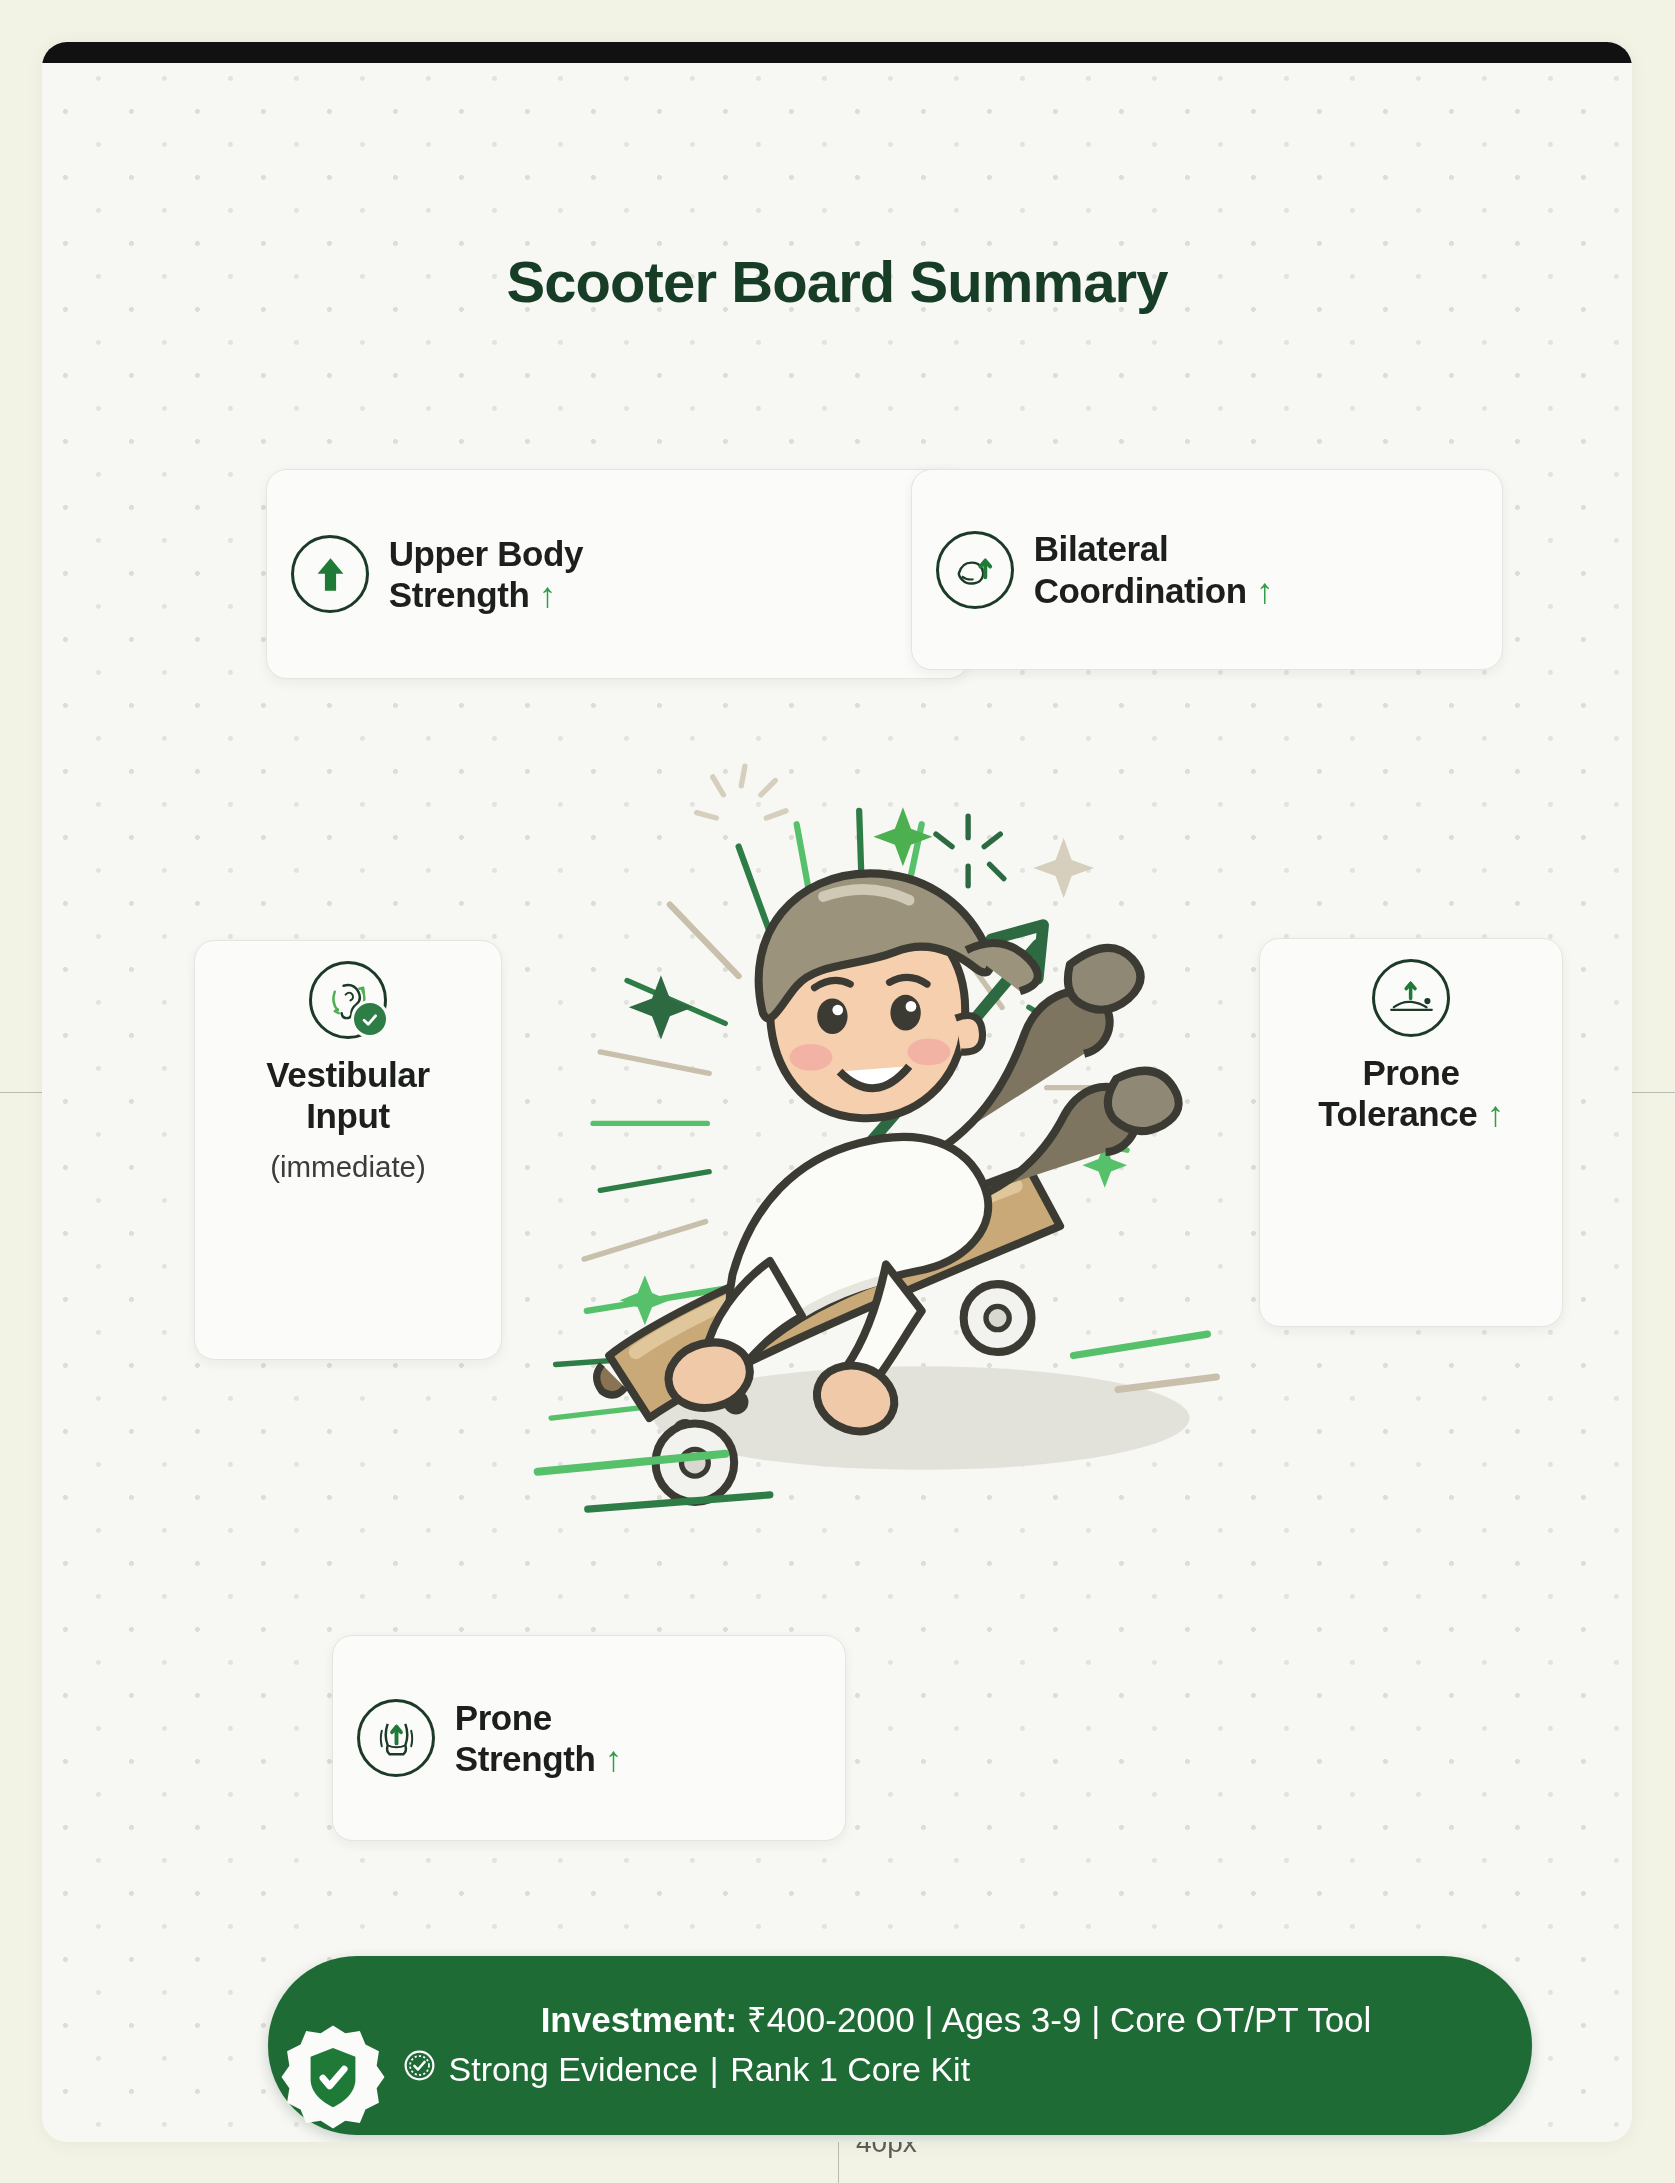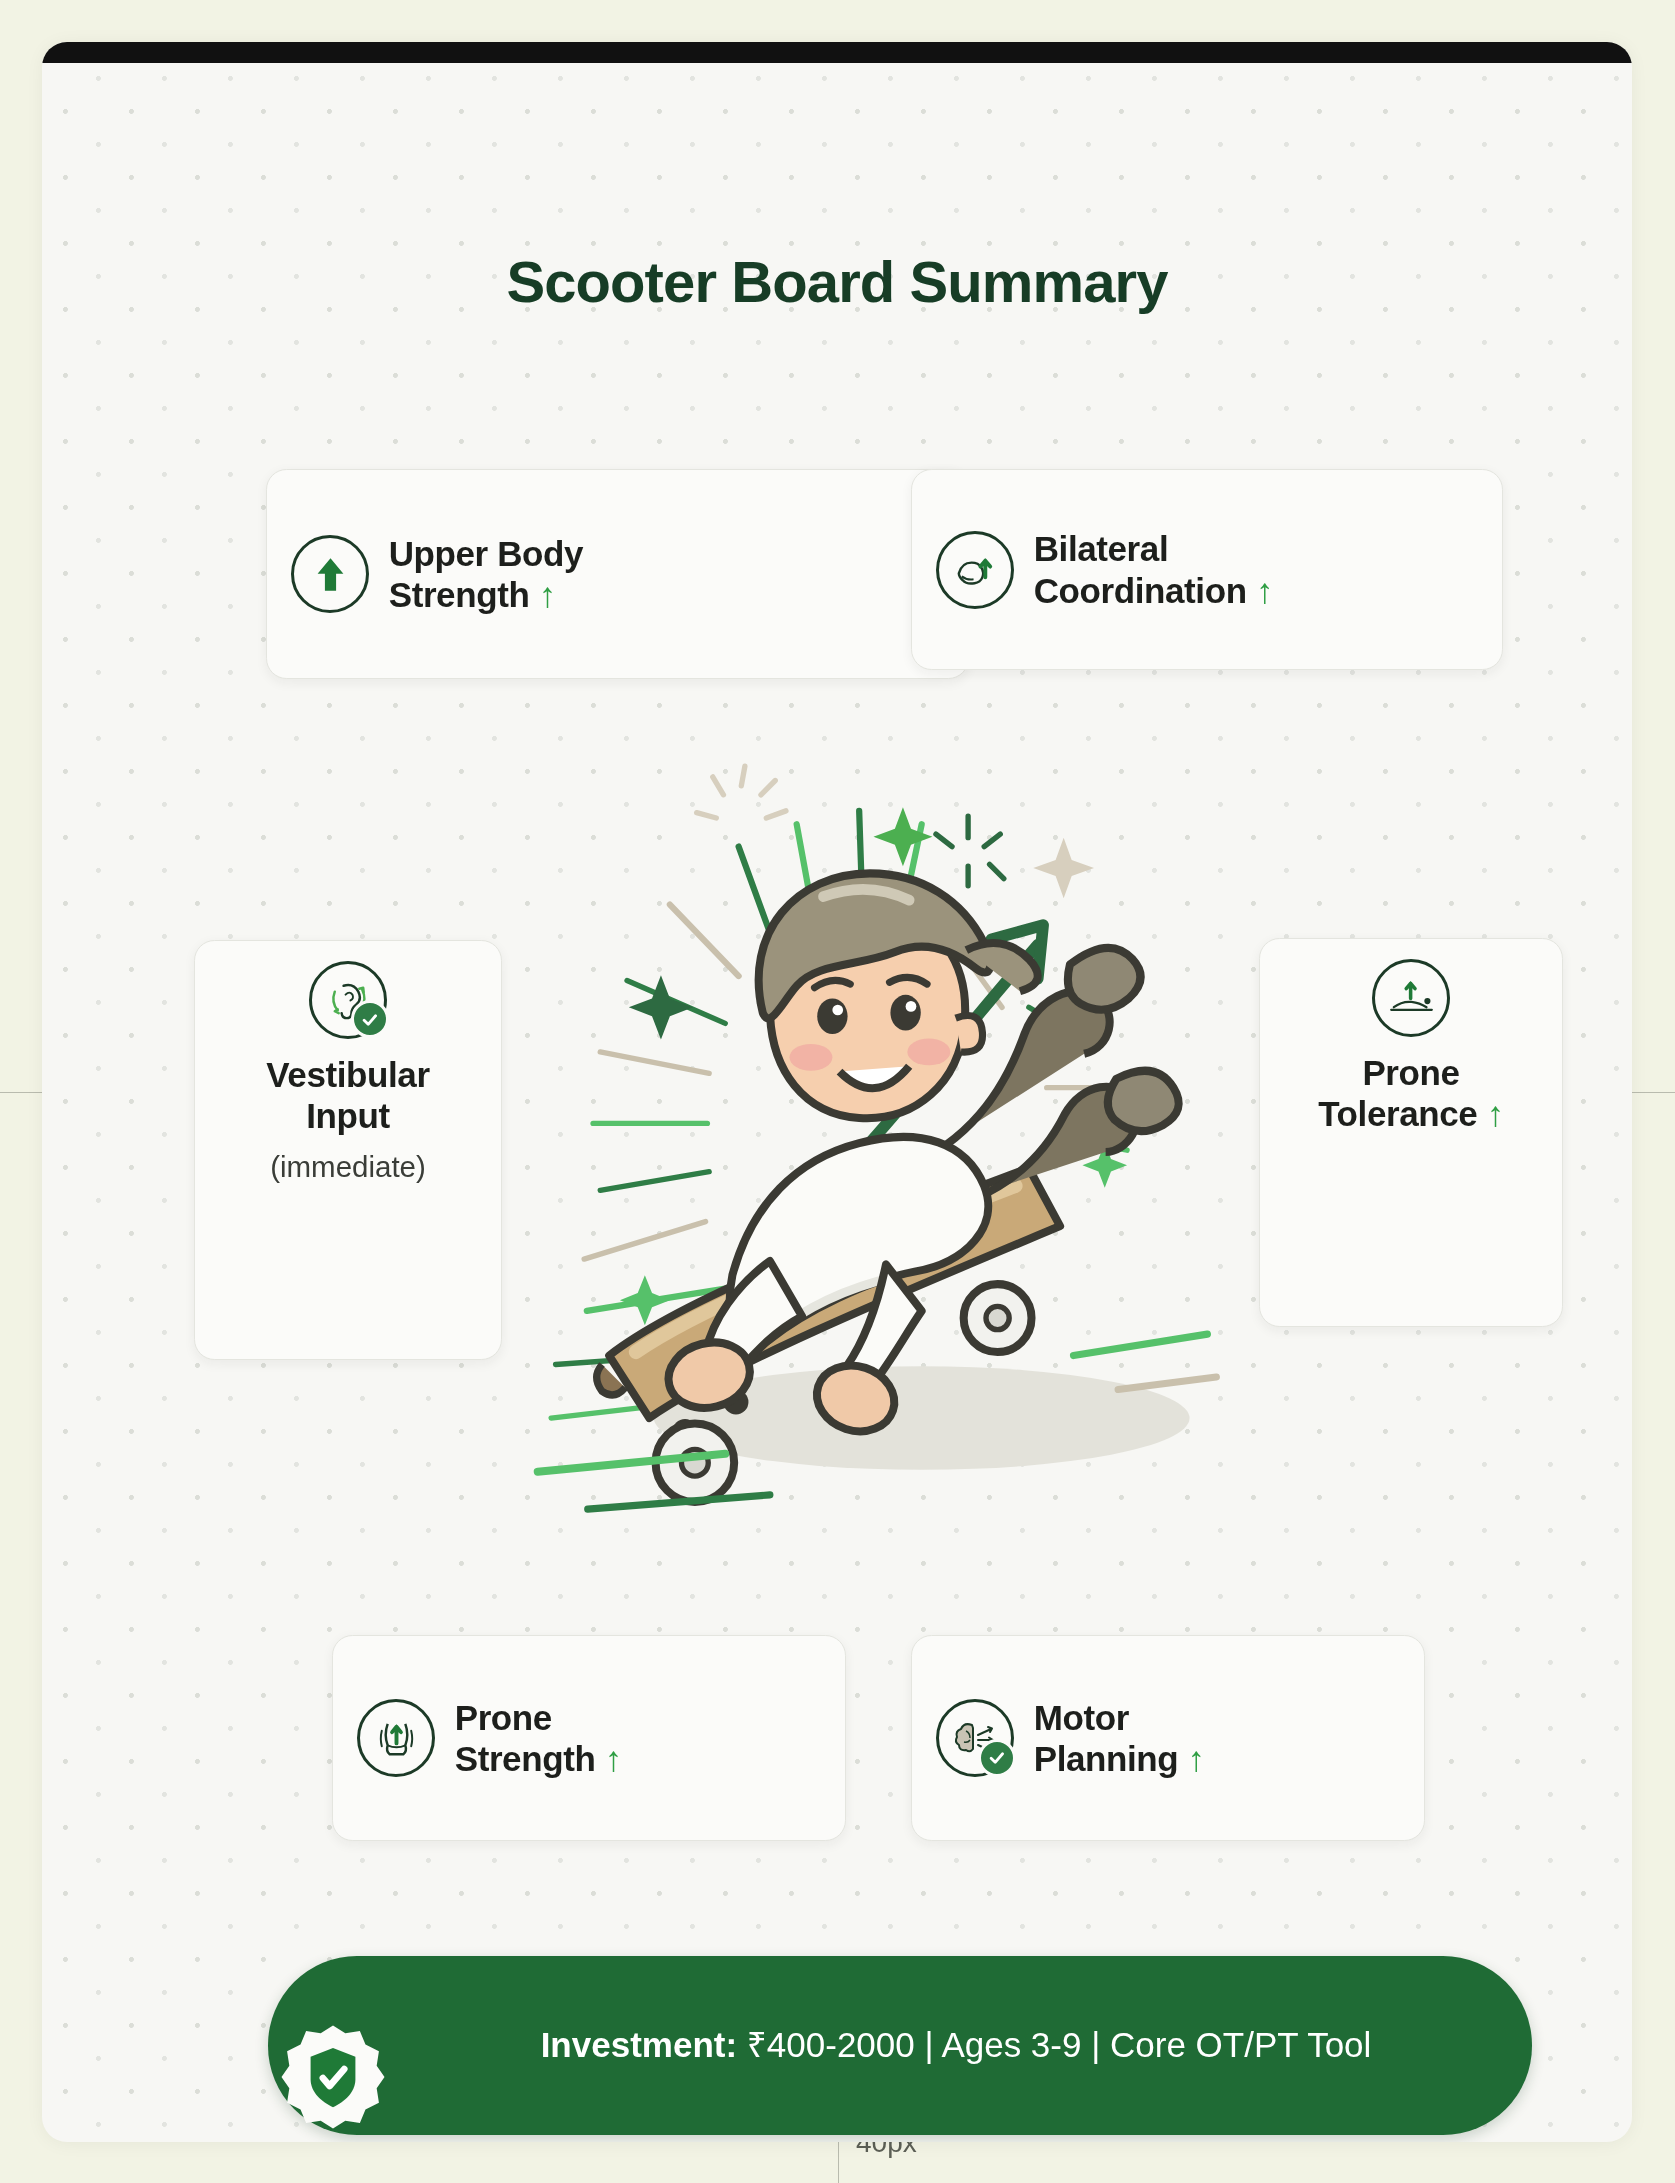--- a/index.html
+++ b/index.html
@@ -342,43 +342,20 @@
           </svg>
         </div>
         <div class="chip-label">
           <span>Prone</span><br>
           <span>Strength</span>
           <span class="arrow-up">↑</span>
         </div>
       </div>
     </div>
 
-    <div class="chip" id="chip-motor">
-      <div class="chip-inner">
-        <div class="icon-circle">
-          <svg width="50" height="50" viewBox="0 0 100 100">
-            <path d="M44 24 q-16 -6 -22 8 q-12 4 -8 16 q-6 10 4 16 q0 12 14 10 q8 6 14 -2 L46 30 Z" fill="#c9c3b4" stroke="#1c3a27" stroke-width="4" stroke-linejoin="round"></path>
-            <path d="M32 36 q8 4 8 14 M28 58 q8 2 12 -4" fill="none" stroke="#1c3a27" stroke-width="3"></path>
-            <path d="M56 44 L82 32 M76 28 L84 31 L80 38" fill="none" stroke="#1c3a27" stroke-width="4" stroke-linecap="round" stroke-linejoin="round"></path>
-            <path d="M56 54 L84 54 M78 49 L86 54 L78 59" fill="none" stroke="#1c3a27" stroke-width="4" stroke-linecap="round" stroke-linejoin="round"></path>
-            <path d="M56 64 L82 76 M80 70 L86 77 L78 80" fill="none" stroke="#1c3a27" stroke-width="4" stroke-linecap="round" stroke-linejoin="round"></path>
-          </svg>
-          <span class="badge-check">
-            <svg width="19.7" height="19.7" viewBox="0 0 24 24">
-              <path d="M5 12.5 L10 17.5 L19 7" fill="none" stroke="#ffffff" stroke-width="3.4" stroke-linecap="round" stroke-linejoin="round"></path>
-            </svg>
-          </span>
-        </div>
-        <div class="chip-label">
-          <span>Motor</span><br>
-          <span>Planning</span>
-          <span class="arrow-up">↑</span>
-        </div>
-      </div>
-    </div>
 
     <div class="illustration">
       <svg width="759" height="867" viewBox="0 0 850 970">
 
         <g stroke-linecap="round" fill="none">
           <path d="M265 120 L305 230" stroke="#2f7d46" stroke-width="7"></path>
           <path d="M330 95 L352 215" stroke="#56c16a" stroke-width="7"></path>
           <path d="M400 80 L404 200" stroke="#2f7d46" stroke-width="7"></path>
           <path d="M470 95 L448 200" stroke="#56c16a" stroke-width="7"></path>
           <path d="M188 185 L265 265" stroke="#c9c0ac" stroke-width="7"></path>
@@ -493,20 +470,32 @@
     <div class="banner">
       <div class="banner-text">
         <div class="banner-line1">
           <b>Investment:</b>
           <span>₹400-2000</span>
           <span>|</span>
           <span>Ages 3-9</span>
           <span>|</span>
           <span>Core OT/PT Tool</span>
         </div>
+        <div class="banner-line2">
+          <span>
+            <svg width="35" height="35" viewBox="0 0 48 48">
+              <circle cx="24" cy="24" r="19" fill="none" stroke="#ffffff" stroke-width="3"></circle>
+              <circle cx="24" cy="24" r="13" fill="none" stroke="#ffffff" stroke-width="2.4" stroke-dasharray="3 3"></circle>
+              <path d="M17 24.5 L22 29.5 L31 19" fill="none" stroke="#ffffff" stroke-width="3.4" stroke-linecap="round" stroke-linejoin="round"></path>
+            </svg>
+          </span>
+          <span>Strong Evidence</span>
+          <span>|</span>
+          <span>Rank 1 Core Kit</span>
+        </div>
       </div>
     </div>
 
     <div class="seal">
       <svg width="112" height="112" viewBox="0 0 100 100">
         <path d="M50 4 L61 11 L74 9 L79 21 L91 27 L89 40 L96 50 L89 60 L91 73 L79 79 L74 91 L61 89 L50 96 L39 89 L26 91 L21 79 L9 73 L11 60 L4 50 L11 40 L9 27 L21 21 L26 9 L39 11 Z" fill="#fbfbf9"></path>
         <path d="M50 24 L70 32 L70 52 C70 64 60 72 50 77 C40 72 30 64 30 52 L30 32 Z" fill="#1f7a37"></path>
         <path d="M41 51 L47 58 L60 43" fill="none" stroke="#ffffff" stroke-width="6" stroke-linecap="round" stroke-linejoin="round"></path>
       </svg>
     </div>

